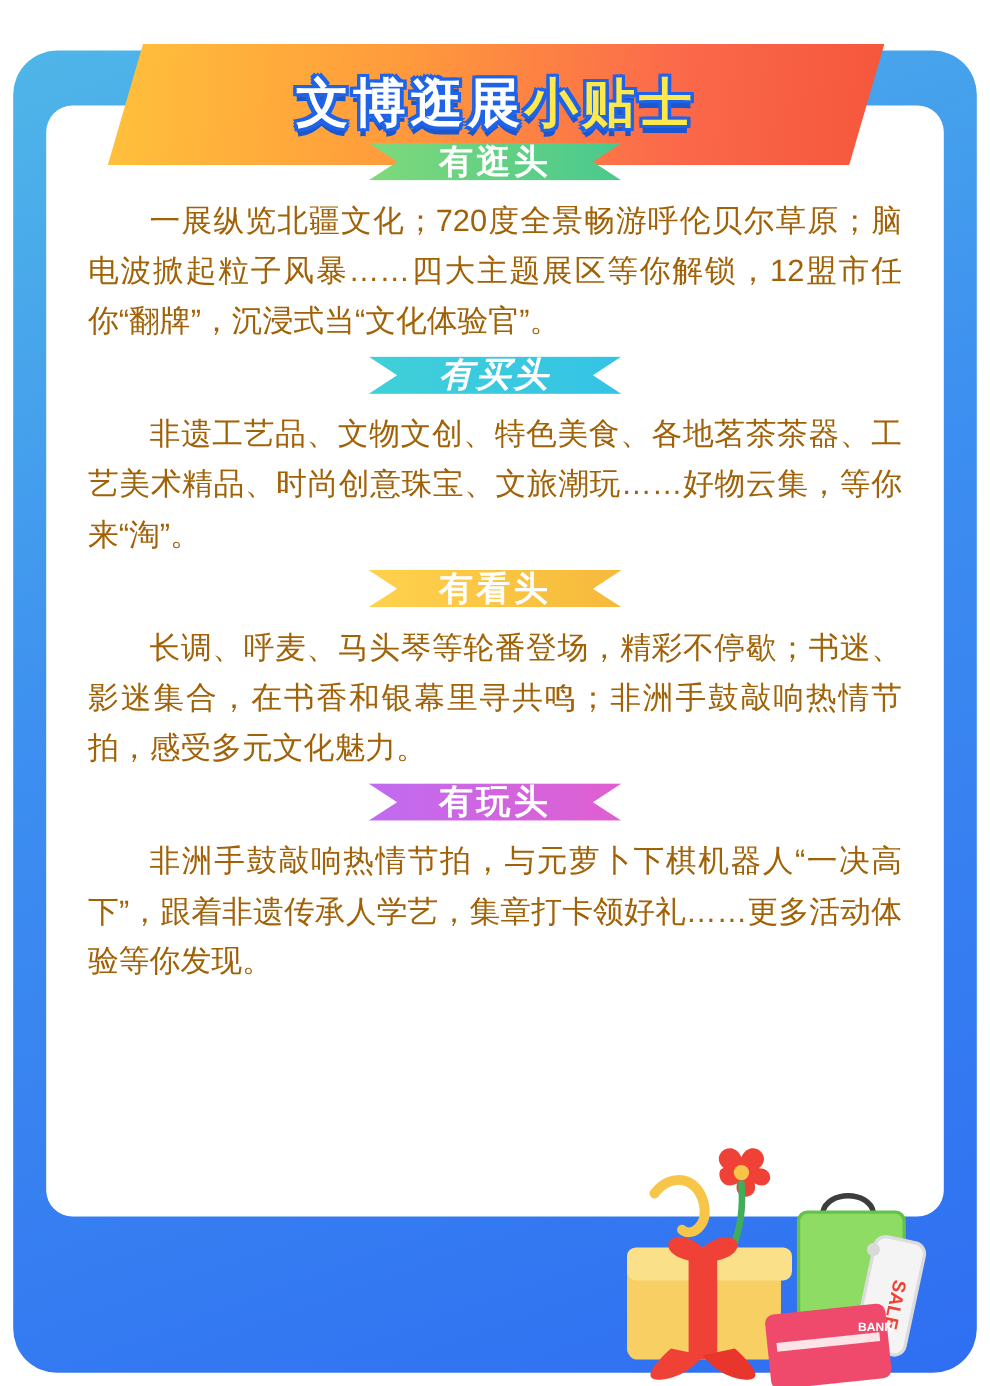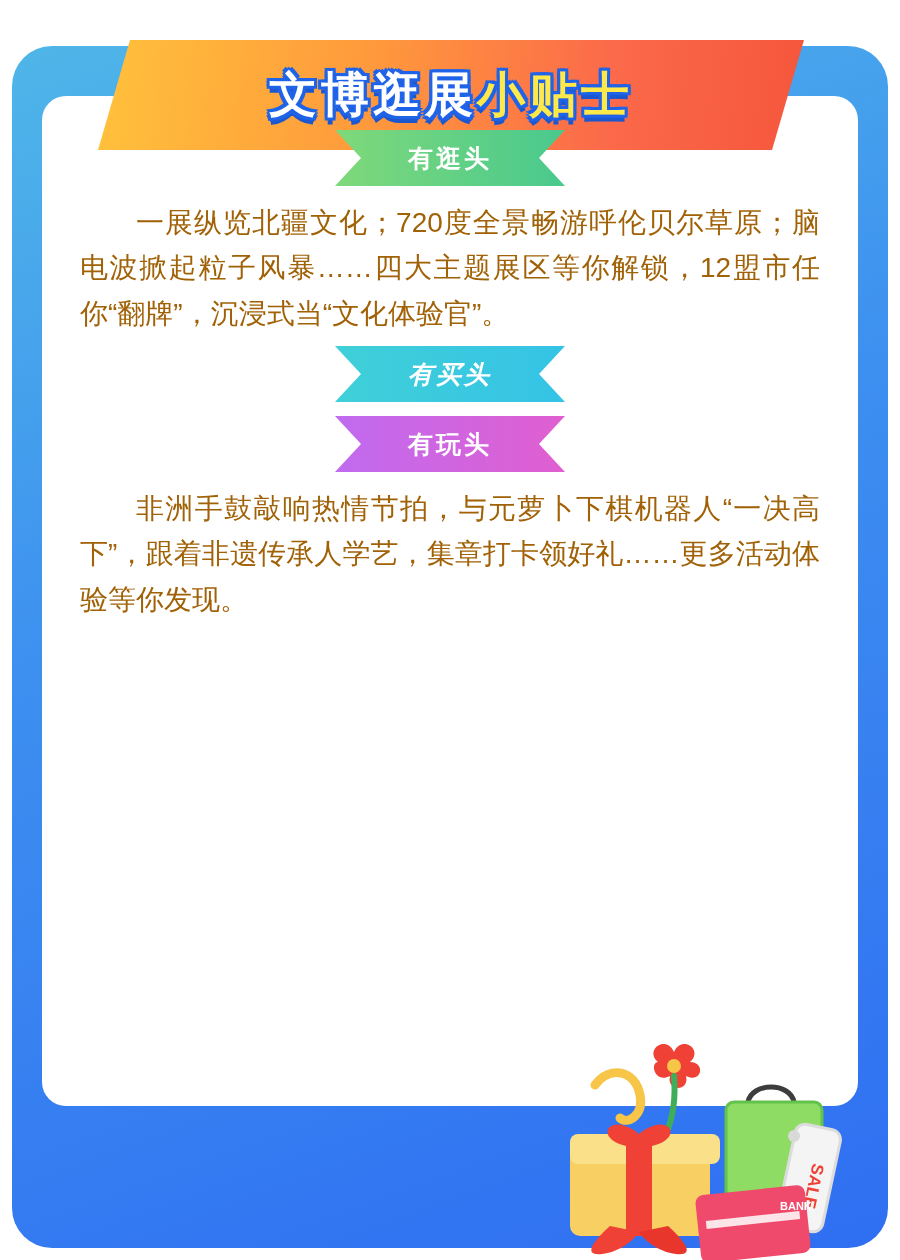--- a/index.html
+++ b/index.html
@@ -79,27 +79,27 @@
   .section {
     margin-bottom: 10px;
   }
   .tag-wrap {
     display: flex;
     justify-content: center;
     margin-bottom: 14px;
   }
   .tag {
     position: relative;
-    height: 56px;
+    height: 34px;
     min-width: 230px;
     display: flex;
     align-items: center;
     justify-content: center;
     color: #ffffff;
-    font-size: 25px;
+    font-size: 31px;
     font-weight: bold;
     letter-spacing: 3px;
     clip-path: polygon(0 0, 100% 0, calc(100% - 26px) 50%, 100% 100%, 0 100%, 26px 50%);
     padding: 0 36px;
     box-sizing: border-box;
   }
   .tag.green  { background: linear-gradient(90deg, #7fd97a 0%, #49c98e 100%); }
   .tag.cyan   { background: linear-gradient(90deg, #3fd0d8 0%, #35c3e6 100%); font-style: italic; }
   .tag.yellow { background: linear-gradient(90deg, #ffd24d 0%, #f6b93b 100%); }
   .tag.purple { background: linear-gradient(90deg, #c06bf0 0%, #e05fd0 100%); }
@@ -140,22 +140,29 @@
       <div class="tag-wrap">
         <div class="tag green">有逛头</div>
       </div>
       <p class="para">一展纵览北疆文化；720度全景畅游呼伦贝尔草原；脑电波掀起粒子风暴……四大主题展区等你解锁，12盟市任你“翻牌”，沉浸式当“文化体验官”。</p>
     </div>
 
     <div class="section">
       <div class="tag-wrap">
         <div class="tag cyan">有买头</div>
       </div>
-    </div>
-
+      <p class="para">非遗工艺品、文物文创、特色美食、各地茗茶茶器、工艺美术精品、时尚创意珠宝、文旅潮玩……好物云集，等你来“淘”。</p>
+    </div>
+
+    <div class="section">
+      <div class="tag-wrap">
+        <div class="tag yellow">有看头</div>
+      </div>
+      <p class="para">长调、呼麦、马头琴等轮番登场，精彩不停歇；书迷、影迷集合，在书香和银幕里寻共鸣；非洲手鼓敲响热情节拍，感受多元文化魅力。</p>
+    </div>
 
     <div class="section">
       <div class="tag-wrap">
         <div class="tag purple">有玩头</div>
       </div>
       <p class="para">非洲手鼓敲响热情节拍，与元萝卜下棋机器人“一决高下”，跟着非遗传承人学艺，集章打卡领好礼……更多活动体验等你发现。</p>
     </div>
 
   </div>
 

